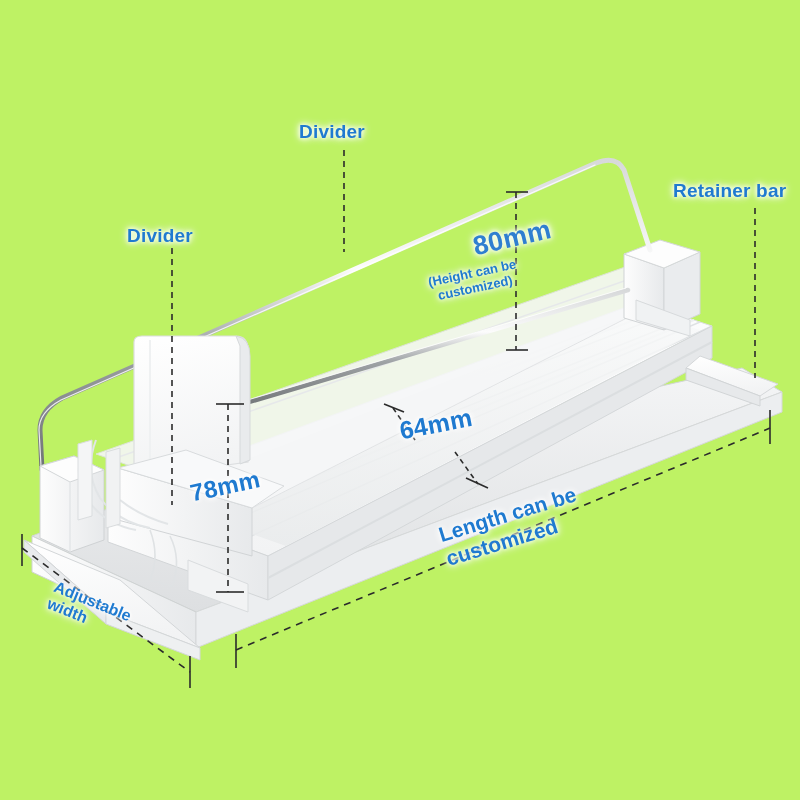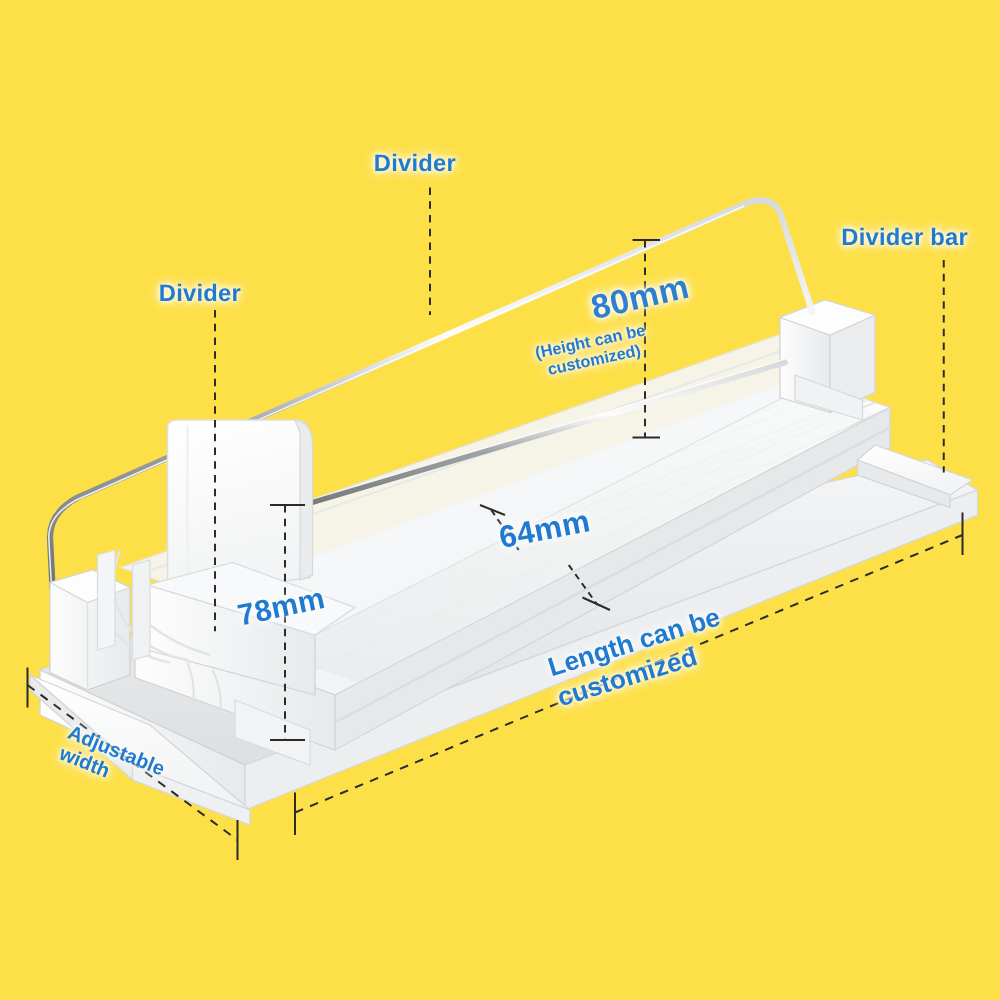--- a/index.html
+++ b/index.html
@@ -4,21 +4,21 @@
 <style>
   html, body {
     margin: 0;
     padding: 0;
     background: #ffffff;
   }
   #stage {
     position: relative;
     width: 800px;
     height: 800px;
-    background: #fde047;
+    background: #bef264;
     overflow: hidden;
     font-family: "Liberation Sans", sans-serif;
   }
   #artwork {
     position: absolute;
     left: 0;
     top: 0;
     width: 800px;
     height: 800px;
   }
@@ -229,21 +229,21 @@
       <line x1="22" y1="548" x2="190" y2="672" stroke-dasharray="7 6"></line>
       <line x1="22" y1="534" x2="22" y2="566"></line>
       <line x1="190" y1="656" x2="190" y2="688"></line>
     </g>
   </svg>
 
   <div class="anno lbl" id="lbl-divider">Divider</div>
 
   <div class="anno lbl" id="lbl-thruster">Divider</div>
 
-  <div class="anno lbl" id="lbl-retainer">Divider bar</div>
+  <div class="anno lbl" id="lbl-retainer">Retainer bar</div>
 
   <div class="anno dim" id="dim-80">80mm</div>
 
   <div class="anno sub" id="note-80">(Height can be
 customized)</div>
 
   <div class="anno dim" id="dim-64">64mm</div>
 
   <div class="anno dim" id="dim-78">78mm</div>
 

